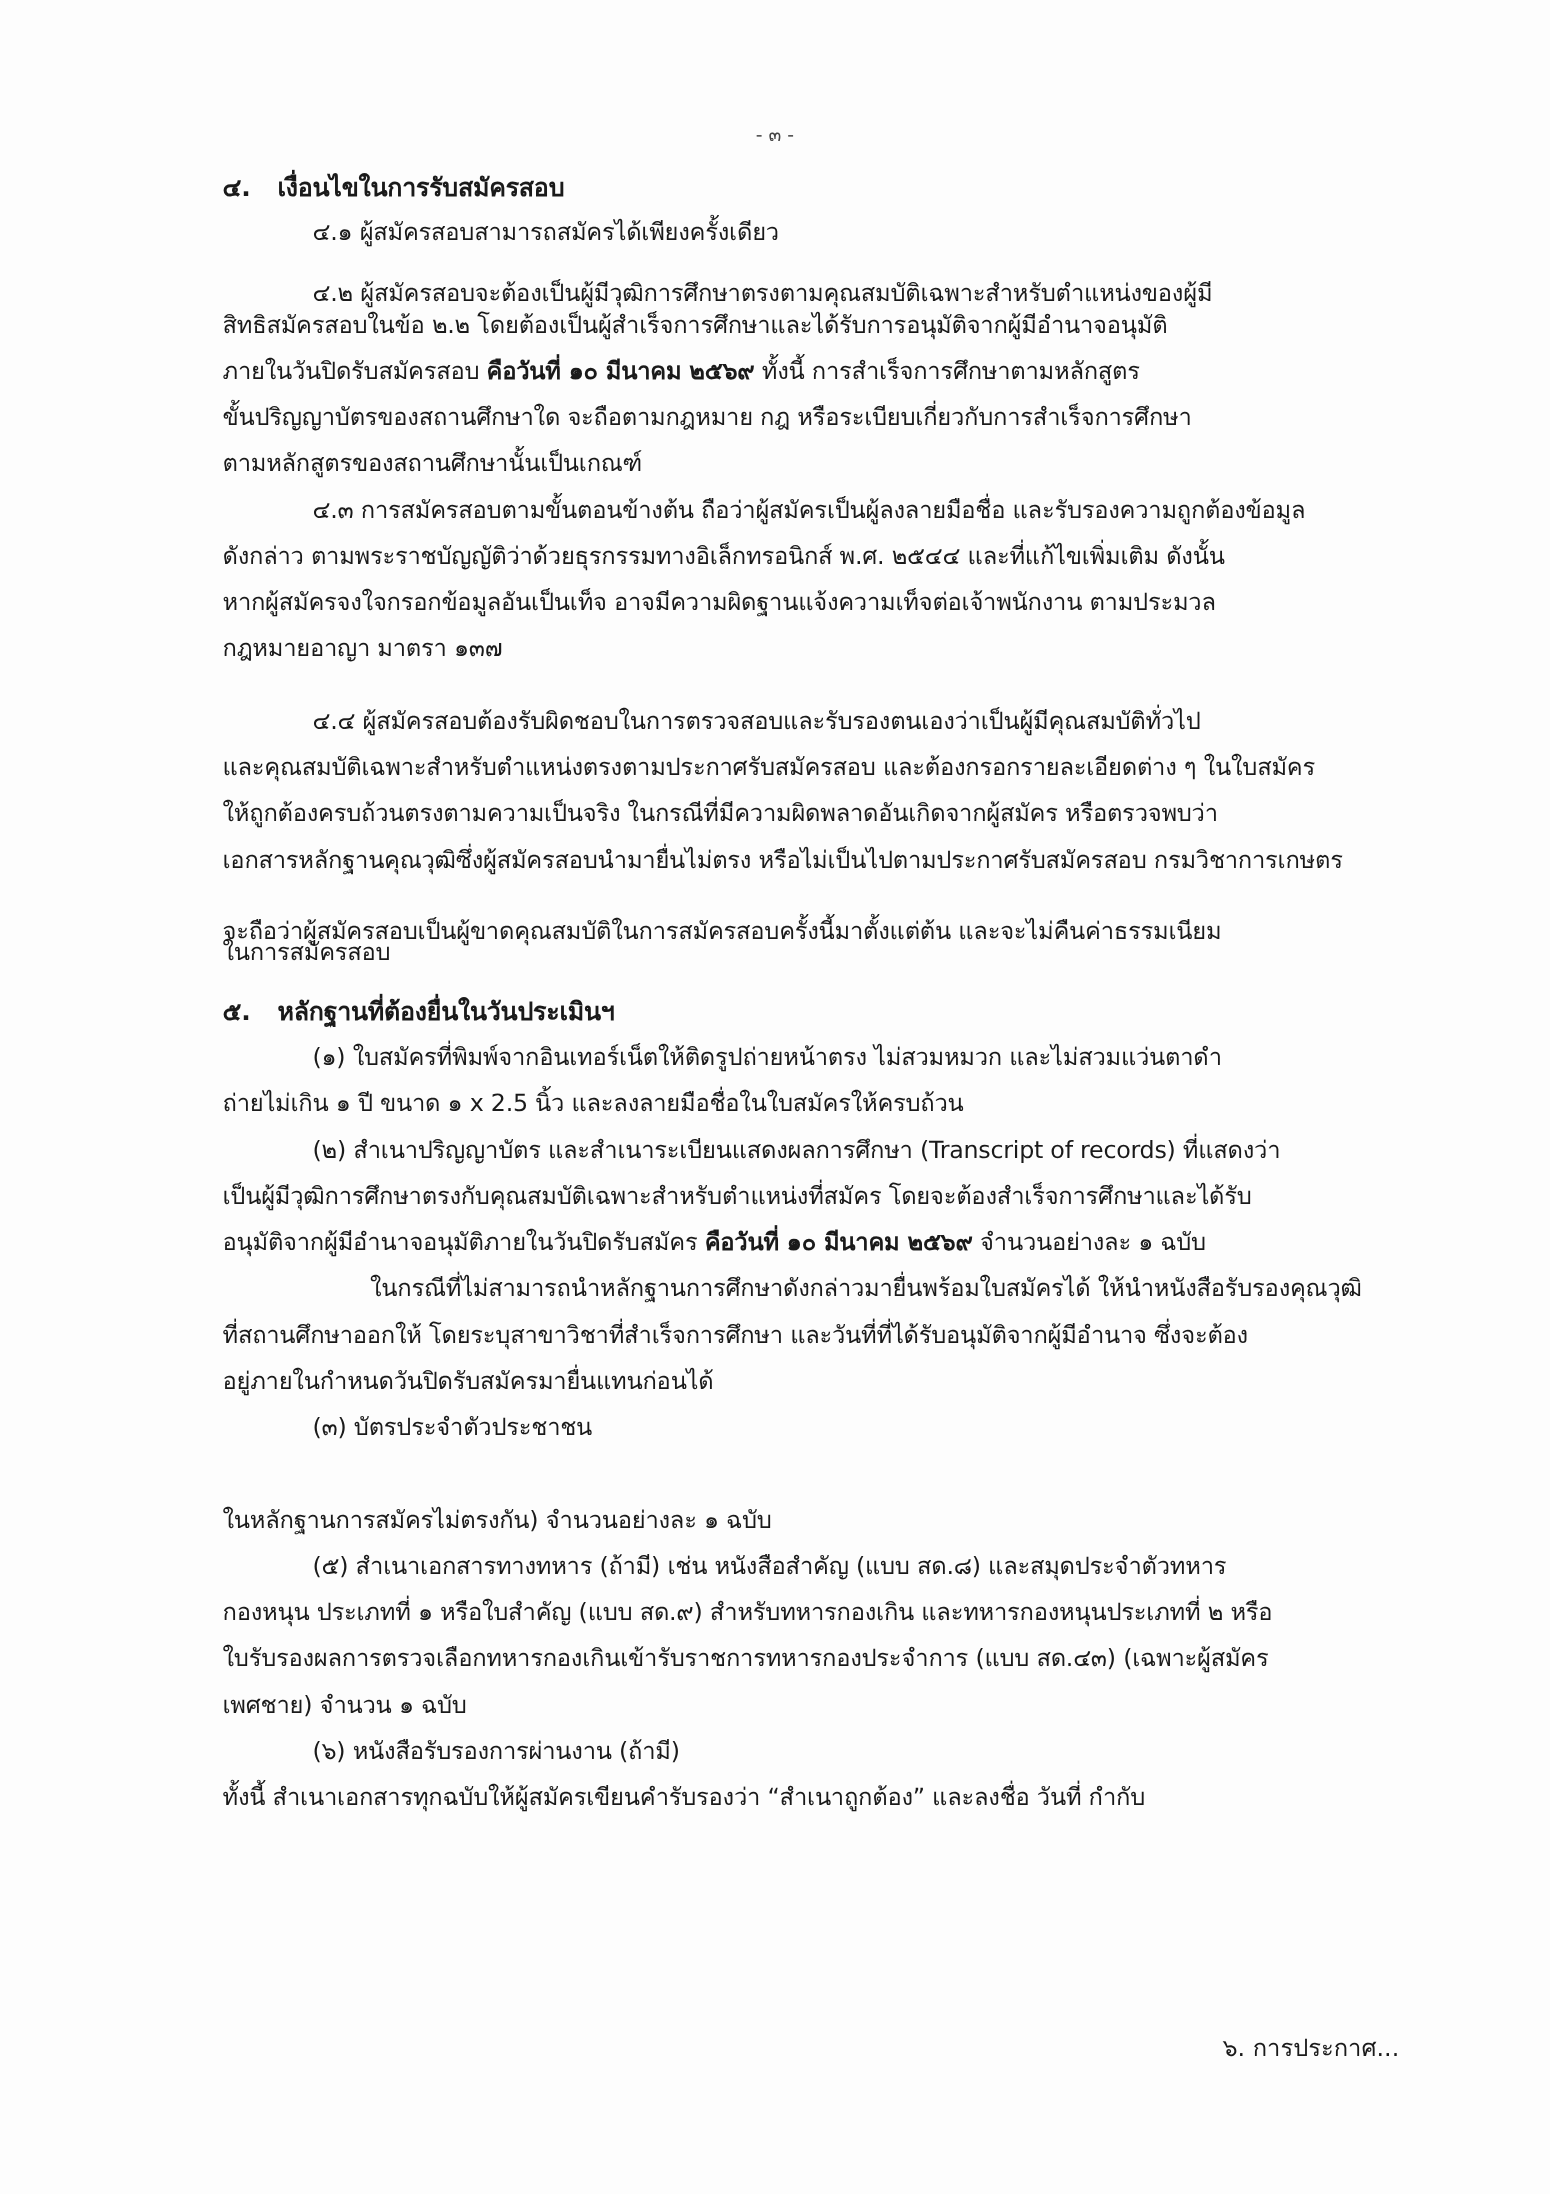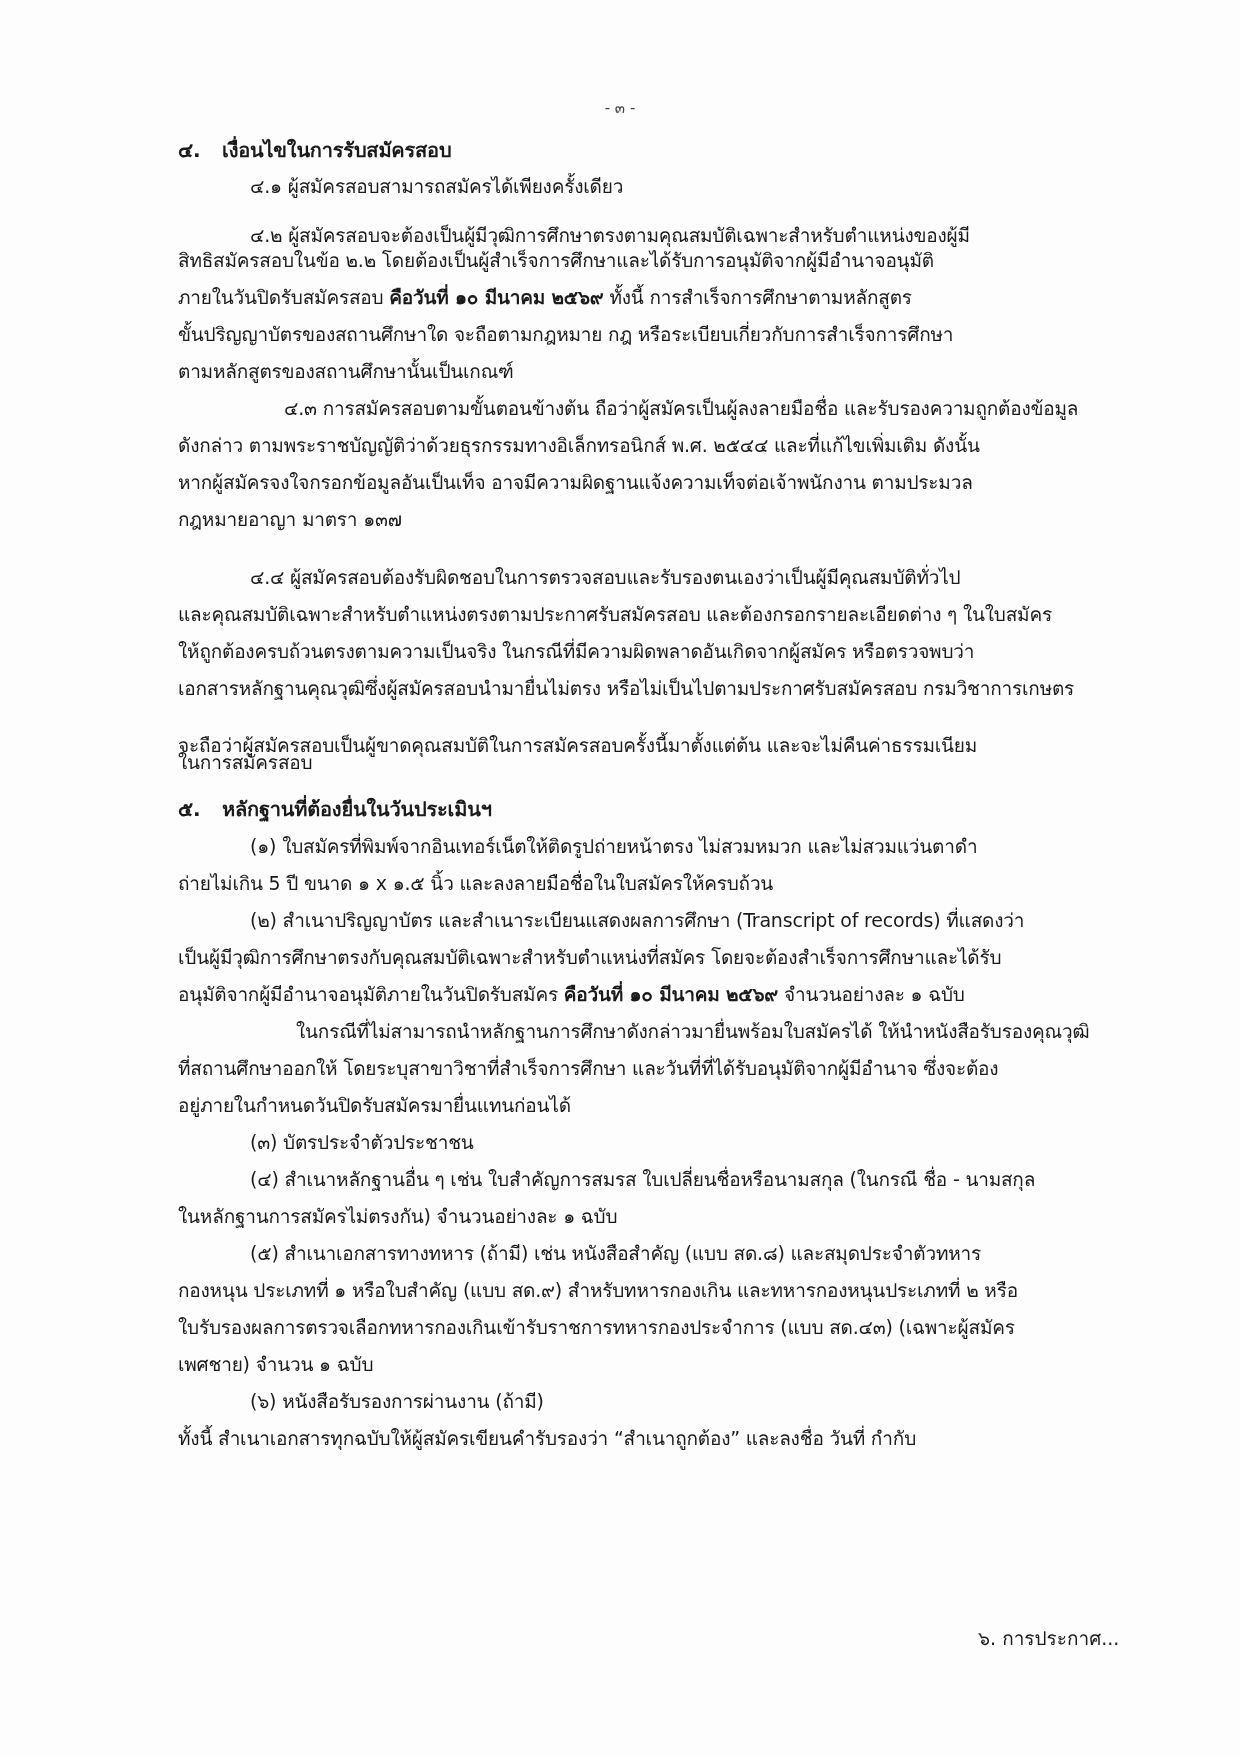--- a/index.html
+++ b/index.html
@@ -28,48 +28,47 @@
   <div class="line ind1" style="top:172px;">๔.๑ ผู้สมัครสอบสามารถสมัครได้เพียงครั้งเดียว</div>
   <div class="line ind1" style="top:221px;">๔.๒ ผู้สมัครสอบจะต้องเป็นผู้มีวุฒิการศึกษาตรงตามคุณสมบัติเฉพาะสำหรับตำแหน่งของผู้มี</div>
   <div class="line" style="top:246px;">สิทธิสมัครสอบในข้อ ๒.๒ โดยต้องเป็นผู้สำเร็จการศึกษาและได้รับการอนุมัติจากผู้มีอำนาจอนุมัติ</div>
   <div class="line" style="top:283px;">
     <span>ภายในวันปิดรับสมัครสอบ</span>
     <b>คือวันที่ ๑๐ มีนาคม ๒๕๖๙</b>
     <span>ทั้งนี้ การสำเร็จการศึกษาตามหลักสูตร</span>
   </div>
   <div class="line" style="top:320px;">ขั้นปริญญาบัตรของสถานศึกษาใด จะถือตามกฎหมาย กฎ หรือระเบียบเกี่ยวกับการสำเร็จการศึกษา</div>
   <div class="line" style="top:357px;">ตามหลักสูตรของสถานศึกษานั้นเป็นเกณฑ์</div>
-  <div class="line ind1" style="top:394px;margin-left:34px;">๔.๓ การสมัครสอบตามขั้นตอนข้างต้น ถือว่าผู้สมัครเป็นผู้ลงลายมือชื่อ และรับรองความถูกต้องข้อมูล</div>
+  <div class="line ind1" style="top:394px;">๔.๓ การสมัครสอบตามขั้นตอนข้างต้น ถือว่าผู้สมัครเป็นผู้ลงลายมือชื่อ และรับรองความถูกต้องข้อมูล</div>
   <div class="line" style="top:431px;">ดังกล่าว ตามพระราชบัญญัติว่าด้วยธุรกรรมทางอิเล็กทรอนิกส์ พ.ศ. ๒๕๔๔ และที่แก้ไขเพิ่มเติม ดังนั้น</div>
   <div class="line" style="top:468px;">หากผู้สมัครจงใจกรอกข้อมูลอันเป็นเท็จ อาจมีความผิดฐานแจ้งความเท็จต่อเจ้าพนักงาน ตามประมวล</div>
   <div class="line" style="top:505px;">กฎหมายอาญา มาตรา ๑๓๗</div>
   <div class="line ind1" style="top:563px;">๔.๔ ผู้สมัครสอบต้องรับผิดชอบในการตรวจสอบและรับรองตนเองว่าเป็นผู้มีคุณสมบัติทั่วไป</div>
   <div class="line" style="top:600px;">และคุณสมบัติเฉพาะสำหรับตำแหน่งตรงตามประกาศรับสมัครสอบ และต้องกรอกรายละเอียดต่าง ๆ ในใบสมัคร</div>
   <div class="line" style="top:637px;">ให้ถูกต้องครบถ้วนตรงตามความเป็นจริง ในกรณีที่มีความผิดพลาดอันเกิดจากผู้สมัคร หรือตรวจพบว่า</div>
   <div class="line" style="top:674px;">เอกสารหลักฐานคุณวุฒิซึ่งผู้สมัครสอบนำมายื่นไม่ตรง หรือไม่เป็นไปตามประกาศรับสมัครสอบ กรมวิชาการเกษตร</div>
   <div class="line" style="top:711px;margin-top:20px;">จะถือว่าผู้สมัครสอบเป็นผู้ขาดคุณสมบัติในการสมัครสอบครั้งนี้มาตั้งแต่ต้น และจะไม่คืนค่าธรรมเนียม</div>
   <div class="line" style="top:748px;">ในการสมัครสอบ</div>
 
   <div class="line heading" style="top:795px;">
     <span class="hnum">๕.</span><span>หลักฐานที่ต้องยื่นในวันประเมินฯ</span>
   </div>
   <div class="line ind1" style="top:832px;">(๑)  ใบสมัครที่พิมพ์จากอินเทอร์เน็ตให้ติดรูปถ่ายหน้าตรง ไม่สวมหมวก และไม่สวมแว่นตาดำ</div>
-  <div class="line" style="top:869px;">ถ่ายไม่เกิน 5 ปี ขนาด ๑ x ๑.๕ นิ้ว และลงลายมือชื่อในใบสมัครให้ครบถ้วน</div>
+  <div class="line" style="top:869px;">ถ่ายไม่เกิน ๑ ปี ขนาด ๑ x 2.5 นิ้ว และลงลายมือชื่อในใบสมัครให้ครบถ้วน</div>
   <div class="line ind1" style="top:906px;">(๒)  สำเนาปริญญาบัตร และสำเนาระเบียนแสดงผลการศึกษา (Transcript of records) ที่แสดงว่า</div>
   <div class="line" style="top:943px;">เป็นผู้มีวุฒิการศึกษาตรงกับคุณสมบัติเฉพาะสำหรับตำแหน่งที่สมัคร โดยจะต้องสำเร็จการศึกษาและได้รับ</div>
   <div class="line" style="top:980px;">
     <span>อนุมัติจากผู้มีอำนาจอนุมัติภายในวันปิดรับสมัคร</span>
     <b>คือวันที่ ๑๐ มีนาคม ๒๕๖๙</b>
     <span>จำนวนอย่างละ ๑ ฉบับ</span>
   </div>
   <div class="line ind2" style="top:1017px;">ในกรณีที่ไม่สามารถนำหลักฐานการศึกษาดังกล่าวมายื่นพร้อมใบสมัครได้ ให้นำหนังสือรับรองคุณวุฒิ</div>
   <div class="line" style="top:1054px;">ที่สถานศึกษาออกให้ โดยระบุสาขาวิชาที่สำเร็จการศึกษา และวันที่ที่ได้รับอนุมัติจากผู้มีอำนาจ ซึ่งจะต้อง</div>
   <div class="line" style="top:1091px;">อยู่ภายในกำหนดวันปิดรับสมัครมายื่นแทนก่อนได้</div>
   <div class="line ind1" style="top:1128px;">(๓)  บัตรประจำตัวประชาชน</div>
-  <div class="line ind1" style="top:1165px;">(๔)  สำเนาหลักฐานอื่น ๆ เช่น ใบสำคัญการสมรส ใบเปลี่ยนชื่อหรือนามสกุล (ในกรณี ชื่อ - นามสกุล</div>
   <div class="line" style="top:1202px;">ในหลักฐานการสมัครไม่ตรงกัน) จำนวนอย่างละ ๑ ฉบับ</div>
   <div class="line ind1" style="top:1239px;">(๕)  สำเนาเอกสารทางทหาร (ถ้ามี) เช่น หนังสือสำคัญ (แบบ สด.๘) และสมุดประจำตัวทหาร</div>
   <div class="line" style="top:1276px;">กองหนุน ประเภทที่ ๑ หรือใบสำคัญ (แบบ สด.๙) สำหรับทหารกองเกิน และทหารกองหนุนประเภทที่ ๒ หรือ</div>
   <div class="line" style="top:1313px;">ใบรับรองผลการตรวจเลือกทหารกองเกินเข้ารับราชการทหารกองประจำการ (แบบ สด.๔๓) (เฉพาะผู้สมัคร</div>
   <div class="line" style="top:1350px;">เพศชาย) จำนวน ๑ ฉบับ</div>
   <div class="line ind1" style="top:1387px;">(๖)  หนังสือรับรองการผ่านงาน (ถ้ามี)</div>
   <div class="line" style="top:1424px;">ทั้งนี้ สำเนาเอกสารทุกฉบับให้ผู้สมัครเขียนคำรับรองว่า “สำเนาถูกต้อง” และลงชื่อ วันที่ กำกับ</div>
 
   <div class="footer-ref">๖. การประกาศ...</div>
 </div>

